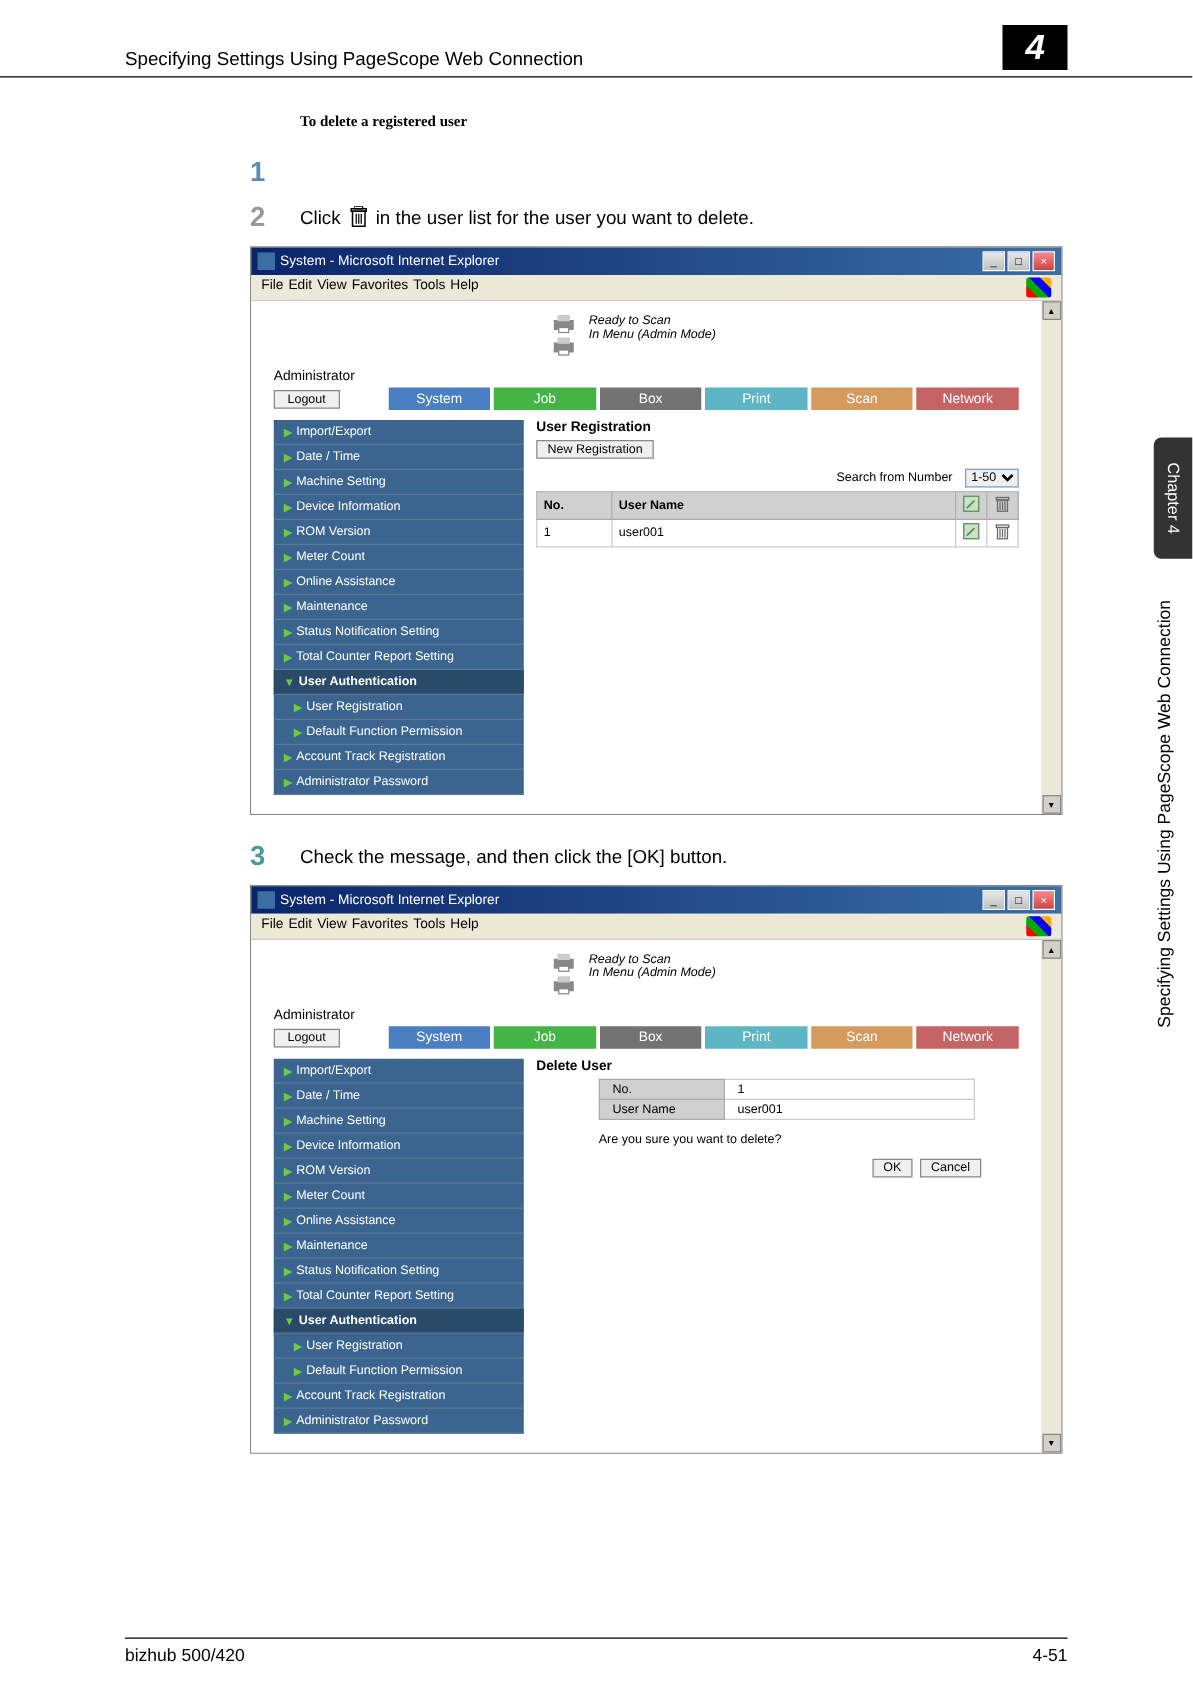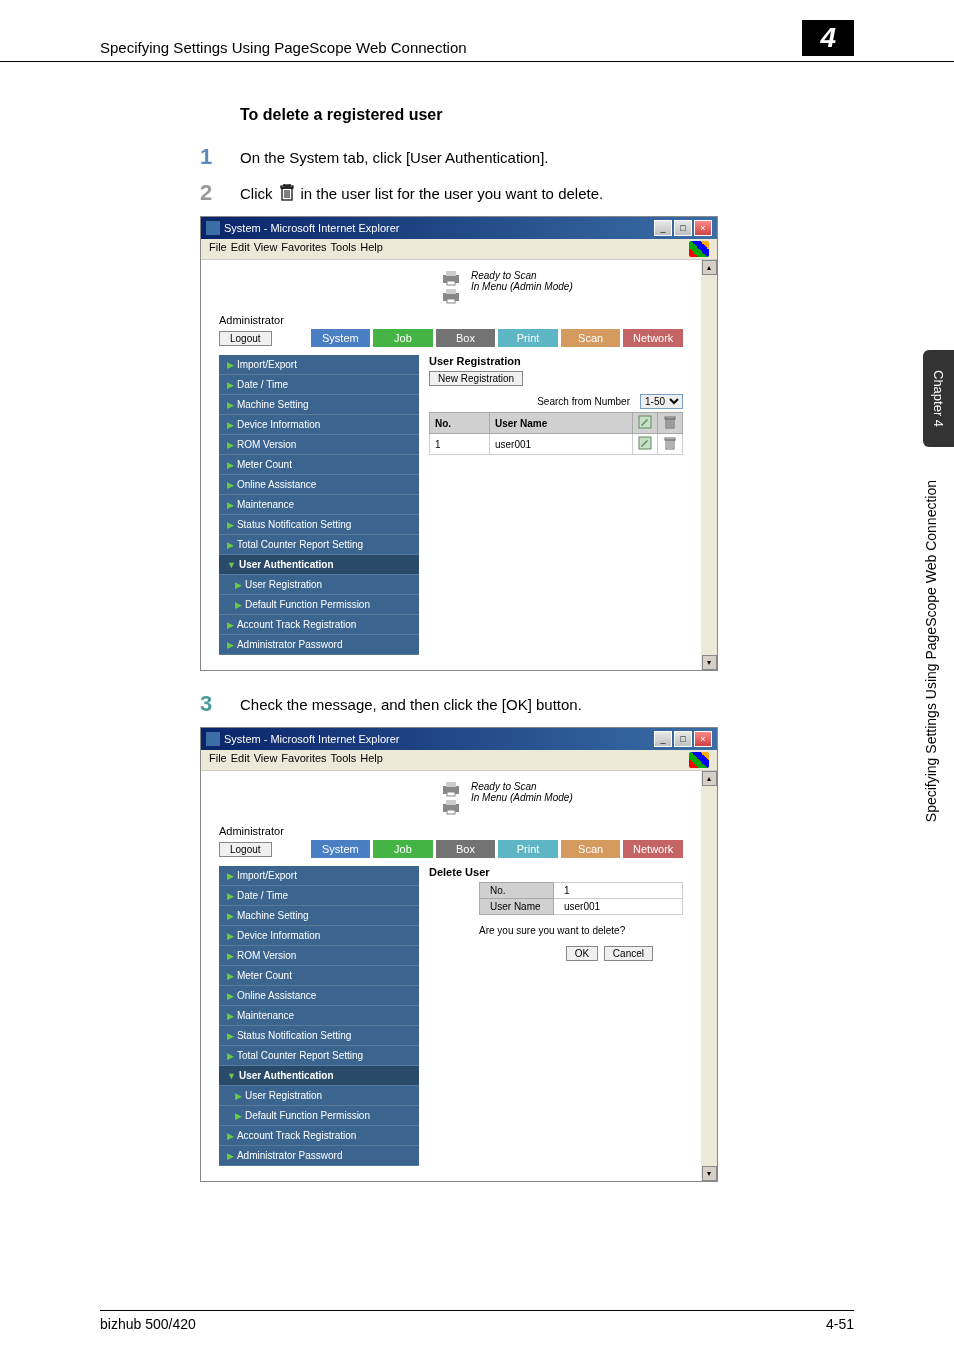--- a/index.html
+++ b/index.html
@@ -1,28 +1,28 @@
 <!DOCTYPE html>
 <html><head>
   <meta charset="utf-8">
   <style>
     * { margin: 0; padding: 0; box-sizing: border-box; }
     body { font-family: Arial, sans-serif; background: #fff; width: 954px; height: 1352px; position: relative; }
     .page-header { display: flex; align-items: flex-end; padding: 20px 100px 5px 100px; border-bottom: 1px solid #000; }
     .page-header-text { font-size: 15px; flex: 1; }
     .page-header-badge { background: #000; color: #fff; font-style: italic; font-size: 28px; font-weight: bold; padding: 2px 18px; }
-    .section-heading { font-weight: bold; font-size: 16px; margin: 44px 0 20px 240px; }
+    .section-heading { font-weight: bold; font-size: 12px; margin: 28px 0 20px 240px; font-family: Liberation Serif, serif; }
     .step { display: flex; align-items: center; margin: 5px 0 10px 200px; }
     .step-num { font-size: 22px; font-weight: bold; color: #5b8bb8; width: 40px; }
     .step-num.gray { color: #999; }
     .step-num.teal { color: #4a9b9b; }
     .step-text { font-size: 15px; display: flex; align-items: center; gap: 6px; }
     .trash-inline { width: 16px; height: 18px; display: inline-block; }
     .trash-inline svg { width: 100%; height: 100%; }
-    .screenshot { margin: 10px 0 20px 200px; width: 518px; border: 1px solid #888; }
+    .screenshot { margin: 10px 0 20px 200px; width: 650px; border: 1px solid #888; }
     .titlebar { background: linear-gradient(to right, #0a246a, #3a6ea5); color: #fff; font-size: 11px; padding: 3px 5px; display: flex; align-items: center; justify-content: space-between; }
     .titlebar-left { display: flex; align-items: center; gap: 4px; }
     .titlebar-icon { width: 14px; height: 14px; background: #3a6ea5; display: inline-block; }
     .winbtns { display: flex; gap: 2px; }
     .winbtn { width: 18px; height: 16px; background: linear-gradient(#e8e8e8, #c0c0c0); border: 1px solid #fff; display: flex; align-items: center; justify-content: center; font-size: 9px; color: #000; }
     .winbtn.close { background: linear-gradient(#f88, #c44); color: #fff; }
     .menubar { background: #ece9d8; font-size: 11px; padding: 2px 8px; display: flex; gap: 4px; border-bottom: 1px solid #ccc; }
     .menubar span { }
     .flag { width: 20px; height: 16px; margin-left: auto; background: linear-gradient(45deg, #f00 25%, #0a0 25% 50%, #00f 50% 75%, #fa0 75%); border-radius: 2px; }
     .ie-content { background: #fff; padding: 0; }
@@ -77,21 +77,20 @@
 
 <div class="page-header">
   <span class="page-header-text">Specifying Settings Using PageScope Web Connection</span>
   <span class="page-header-badge">4</span>
 </div>
 
 <div class="section-heading">To delete a registered user</div>
 
 <div class="step">
   <span class="step-num">1</span>
-  <span class="step-text">On the System tab, click [User Authentication].</span>
 </div>
 
 <div class="step">
   <span class="step-num gray">2</span>
   <span class="step-text">
     <span>Click</span>
     <span class="trash-inline">
       <svg viewBox="0 0 16 18">
           <rect x="3" y="4" width="10" height="12" fill="none" stroke="#000" stroke-width="1.2"></rect>
           <rect x="2" y="2" width="12" height="2" fill="none" stroke="#000" stroke-width="1.2"></rect>

